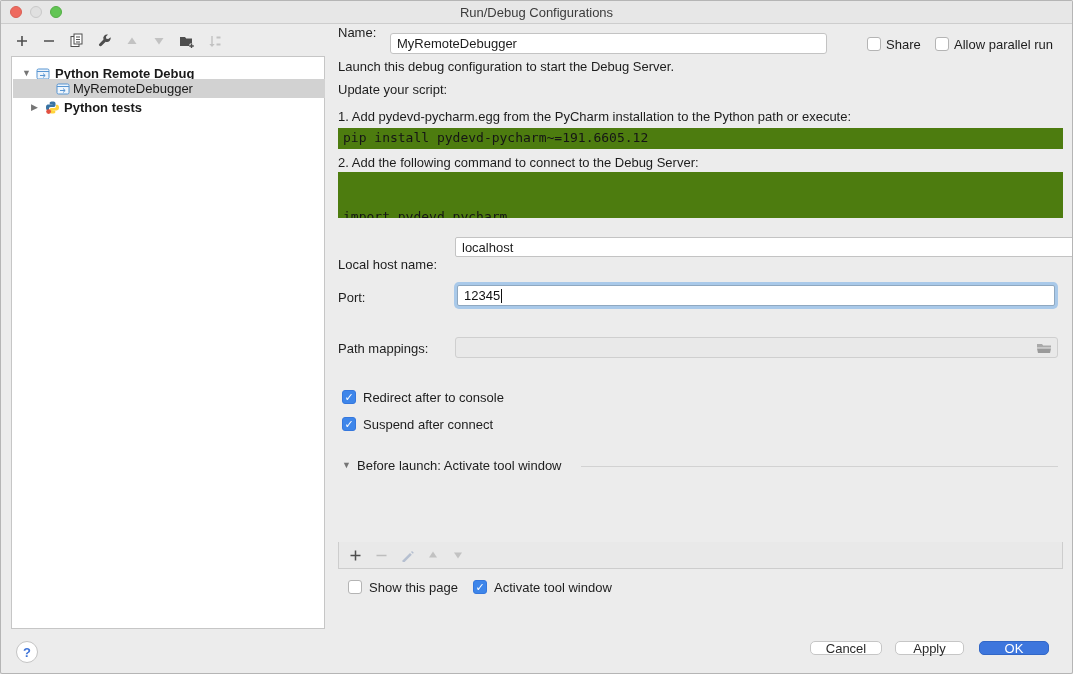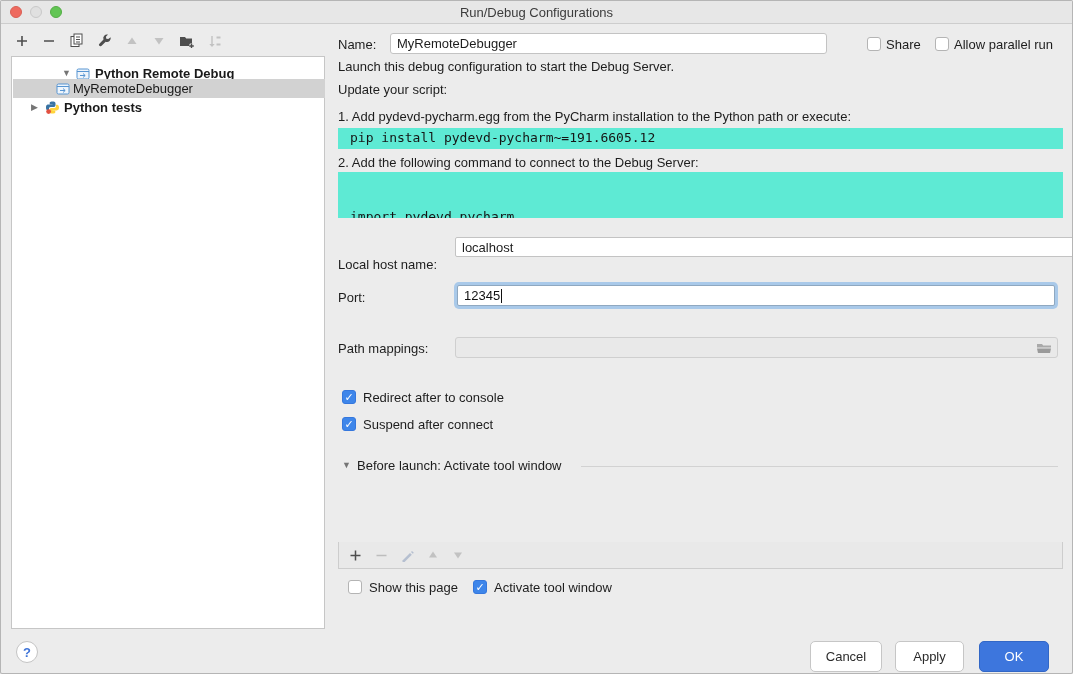--- a/index.html
+++ b/index.html
@@ -17,32 +17,32 @@
   .bold{font-weight:bold;}
   .panel{background:#fff;border:1px solid #c6c6c6;box-sizing:border-box;}
   .input{background:#fff;border:1px solid #c3c3c3;border-radius:3px;font-size:13px;color:#1d1d1d;
          padding:1px 6px;box-sizing:border-box;font-family:"Liberation Sans",sans-serif;}
   input.input{outline:none;}
   .input-disabled{background:#e9e9e9;border:1px solid #cfcfcf;border-radius:3px;box-sizing:border-box;}
   .textbox-focus{background:#fff;border:1px solid #8fa8c0;border-radius:2px;box-shadow:0 0 0 3px #a9c9e9;
          box-sizing:border-box;display:flex;align-items:center;padding:0 6px;font-size:13px;color:#111;}
   .caret{display:inline-block;width:1px;height:14px;background:#111;margin-left:1px;}
   .code{font-family:"DejaVu Sans Mono","Liberation Mono",monospace;font-size:13px;color:#151515;
-        background:#5eead4;box-sizing:border-box;padding:2px 12px;white-space:pre;overflow:hidden;}
+        background:#4d7c0f;box-sizing:border-box;padding:2px 5px;white-space:pre;overflow:hidden;}
   .cb{width:14px;height:14px;background:#fff;border:1px solid #b4b4b4;border-radius:3px;box-sizing:border-box;}
   .cb.checked{background:#3e86ea;border-color:#3577dd;}
   .cb.checked::after{content:"✓";color:#fff;font-size:11px;line-height:12px;display:block;text-align:center;}
   .chev{font-size:9px;color:#757575;}
   .chev-down::before{content:"▼";}
   .chev-right::before{content:"▶";}
   .treerow{left:1px;width:312px;height:19px;cursor:default;}
   .treerow.selected{background:#d2d2d2;}
   .rowlbl{position:absolute;top:2px;font-size:13px;color:#1a1a1a;}
   .hrule{height:1px;background:#d2d2d2;}
-  .btn{height:31px;border:1px solid #c6c6c6;border-radius:5px;background:#fff;font-size:13px;color:#2b2b2b;
+  .btn{height:14px;border:1px solid #c6c6c6;border-radius:5px;background:#fff;font-size:13px;color:#2b2b2b;
        display:flex;align-items:center;justify-content:center;box-sizing:border-box;cursor:default;}
   .btn-primary{background:#3d76dd;border-color:#3267c6;color:#fff;}
   .help{width:22px;height:22px;border-radius:50%;background:#fff;border:1px solid #c4c4c4;box-sizing:border-box;
         color:#3f74d8;font-size:13px;font-weight:bold;display:flex;align-items:center;justify-content:center;}
   .ticon{display:inline-block;}
   .tbar-strip{background:#e9e9e9;border:1px solid #cdcdcd;border-top:none;box-sizing:border-box;
               display:flex;align-items:center;gap:13px;padding-left:10px;}
 </style>
 </head>
 <body>
@@ -84,21 +84,21 @@
         <path d="M12.5 9.7v4.6M10.2 12h4.6" stroke="#4e4e4e" stroke-width="1.4"></path>
       </svg>
     <svg class="ticon" width="14" height="14">
         <path d="M4 2v9" stroke="#c2c2c2" stroke-width="1.4"></path>
         <path d="M4 13l-2.7-3h5.4z" fill="#c2c2c2"></path>
         <path d="M8.5 3.5h4M8.5 10.5h4" stroke="#c2c2c2" stroke-width="1.8"></path>
       </svg>
   </div>
 
   <div class="abs panel" style="left:10px;top:55px;width:314px;height:573px;">
-    <div class="abs treerow" style="top:7px;margin-left:40px;">
+    <div class="abs treerow" style="top:7px;">
       <span class="abs chev chev-down" style="left:9px;top:4px;"></span>
       <svg class="abs" style="left:23px;top:3px;" width="14" height="14">
           <rect x="1" y="2" width="12" height="10" rx="1.5" fill="#eef5fc" stroke="#5795d2"></rect>
           <path d="M1 4.5h12" stroke="#5795d2"></path>
           <path d="M4 8.5h5M7 6.5l2.2 2L7 10.5" stroke="#5795d2" fill="none"></path>
         </svg>
       <span class="rowlbl bold" style="left:42px;">Python Remote Debug</span>
     </div>
     <div class="abs treerow selected" style="top:22px;">
       <svg class="abs" style="left:43px;top:3px;" width="14" height="14">
@@ -112,21 +112,21 @@
       <span class="abs chev chev-right" style="left:9px;top:4px;"></span>
       <svg class="abs" style="left:23px;top:2px;" width="15" height="15">
           <path d="M7.5 1.5c-3 0-2.8 1.3-2.8 1.3v1.4h2.9v.4H3.1S1 4.4 1 7.4s1.9 2.9 1.9 2.9h1.1V8.7S3.9 7 5.8 7h3s1.7 0 1.7-1.7v-2S10.7 1.5 7.5 1.5z" fill="#3873a3"></path>
           <path d="M7.5 13.5c3 0 2.8-1.3 2.8-1.3v-1.4H7.4v-.4h4.5S14 10.6 14 7.6s-1.9-2.9-1.9-2.9H11v1.6s.1 1.7-1.8 1.7h-3s-1.7 0-1.7 1.7v2s-.2 1.8 3 1.8z" fill="#ffd43b"></path>
           <circle cx="3.6" cy="11.6" r="2.4" fill="#e25141"></circle>
         </svg>
       <span class="rowlbl bold" style="left:42px;">Python tests</span>
     </div>
   </div>
 
-  <div class="abs lbl" style="left:337px;top:36px;">Name:</div>
+  <div class="abs lbl" style="left:337px;top:24px;">Name:</div>
   <input class="abs input" style="left: 389px; top: 32px; width: 437px; height: 21px;" value="MyRemoteDebugger">
   <div class="abs cb" style="left:866px;top:36px;"></div>
   <div class="abs lbl" style="left:885px;top:36px;">Share</div>
   <div class="abs cb" style="left:934px;top:36px;"></div>
   <div class="abs lbl" style="left:953px;top:36px;">Allow parallel run</div>
 
   <div class="abs lbl" style="left:337px;top:58px;">Launch this debug configuration to start the Debug Server.</div>
   <div class="abs lbl" style="left:337px;top:81px;">Update your script:</div>
   <div class="abs lbl" style="left:337px;top:108px;">1. Add pydevd-pycharm.egg from the PyCharm installation to the Python path or execute:</div>
   <div class="abs code" style="left:337px;top:127px;width:725px;height:21px;">pip install pydevd-pycharm~=191.6605.12</div>

